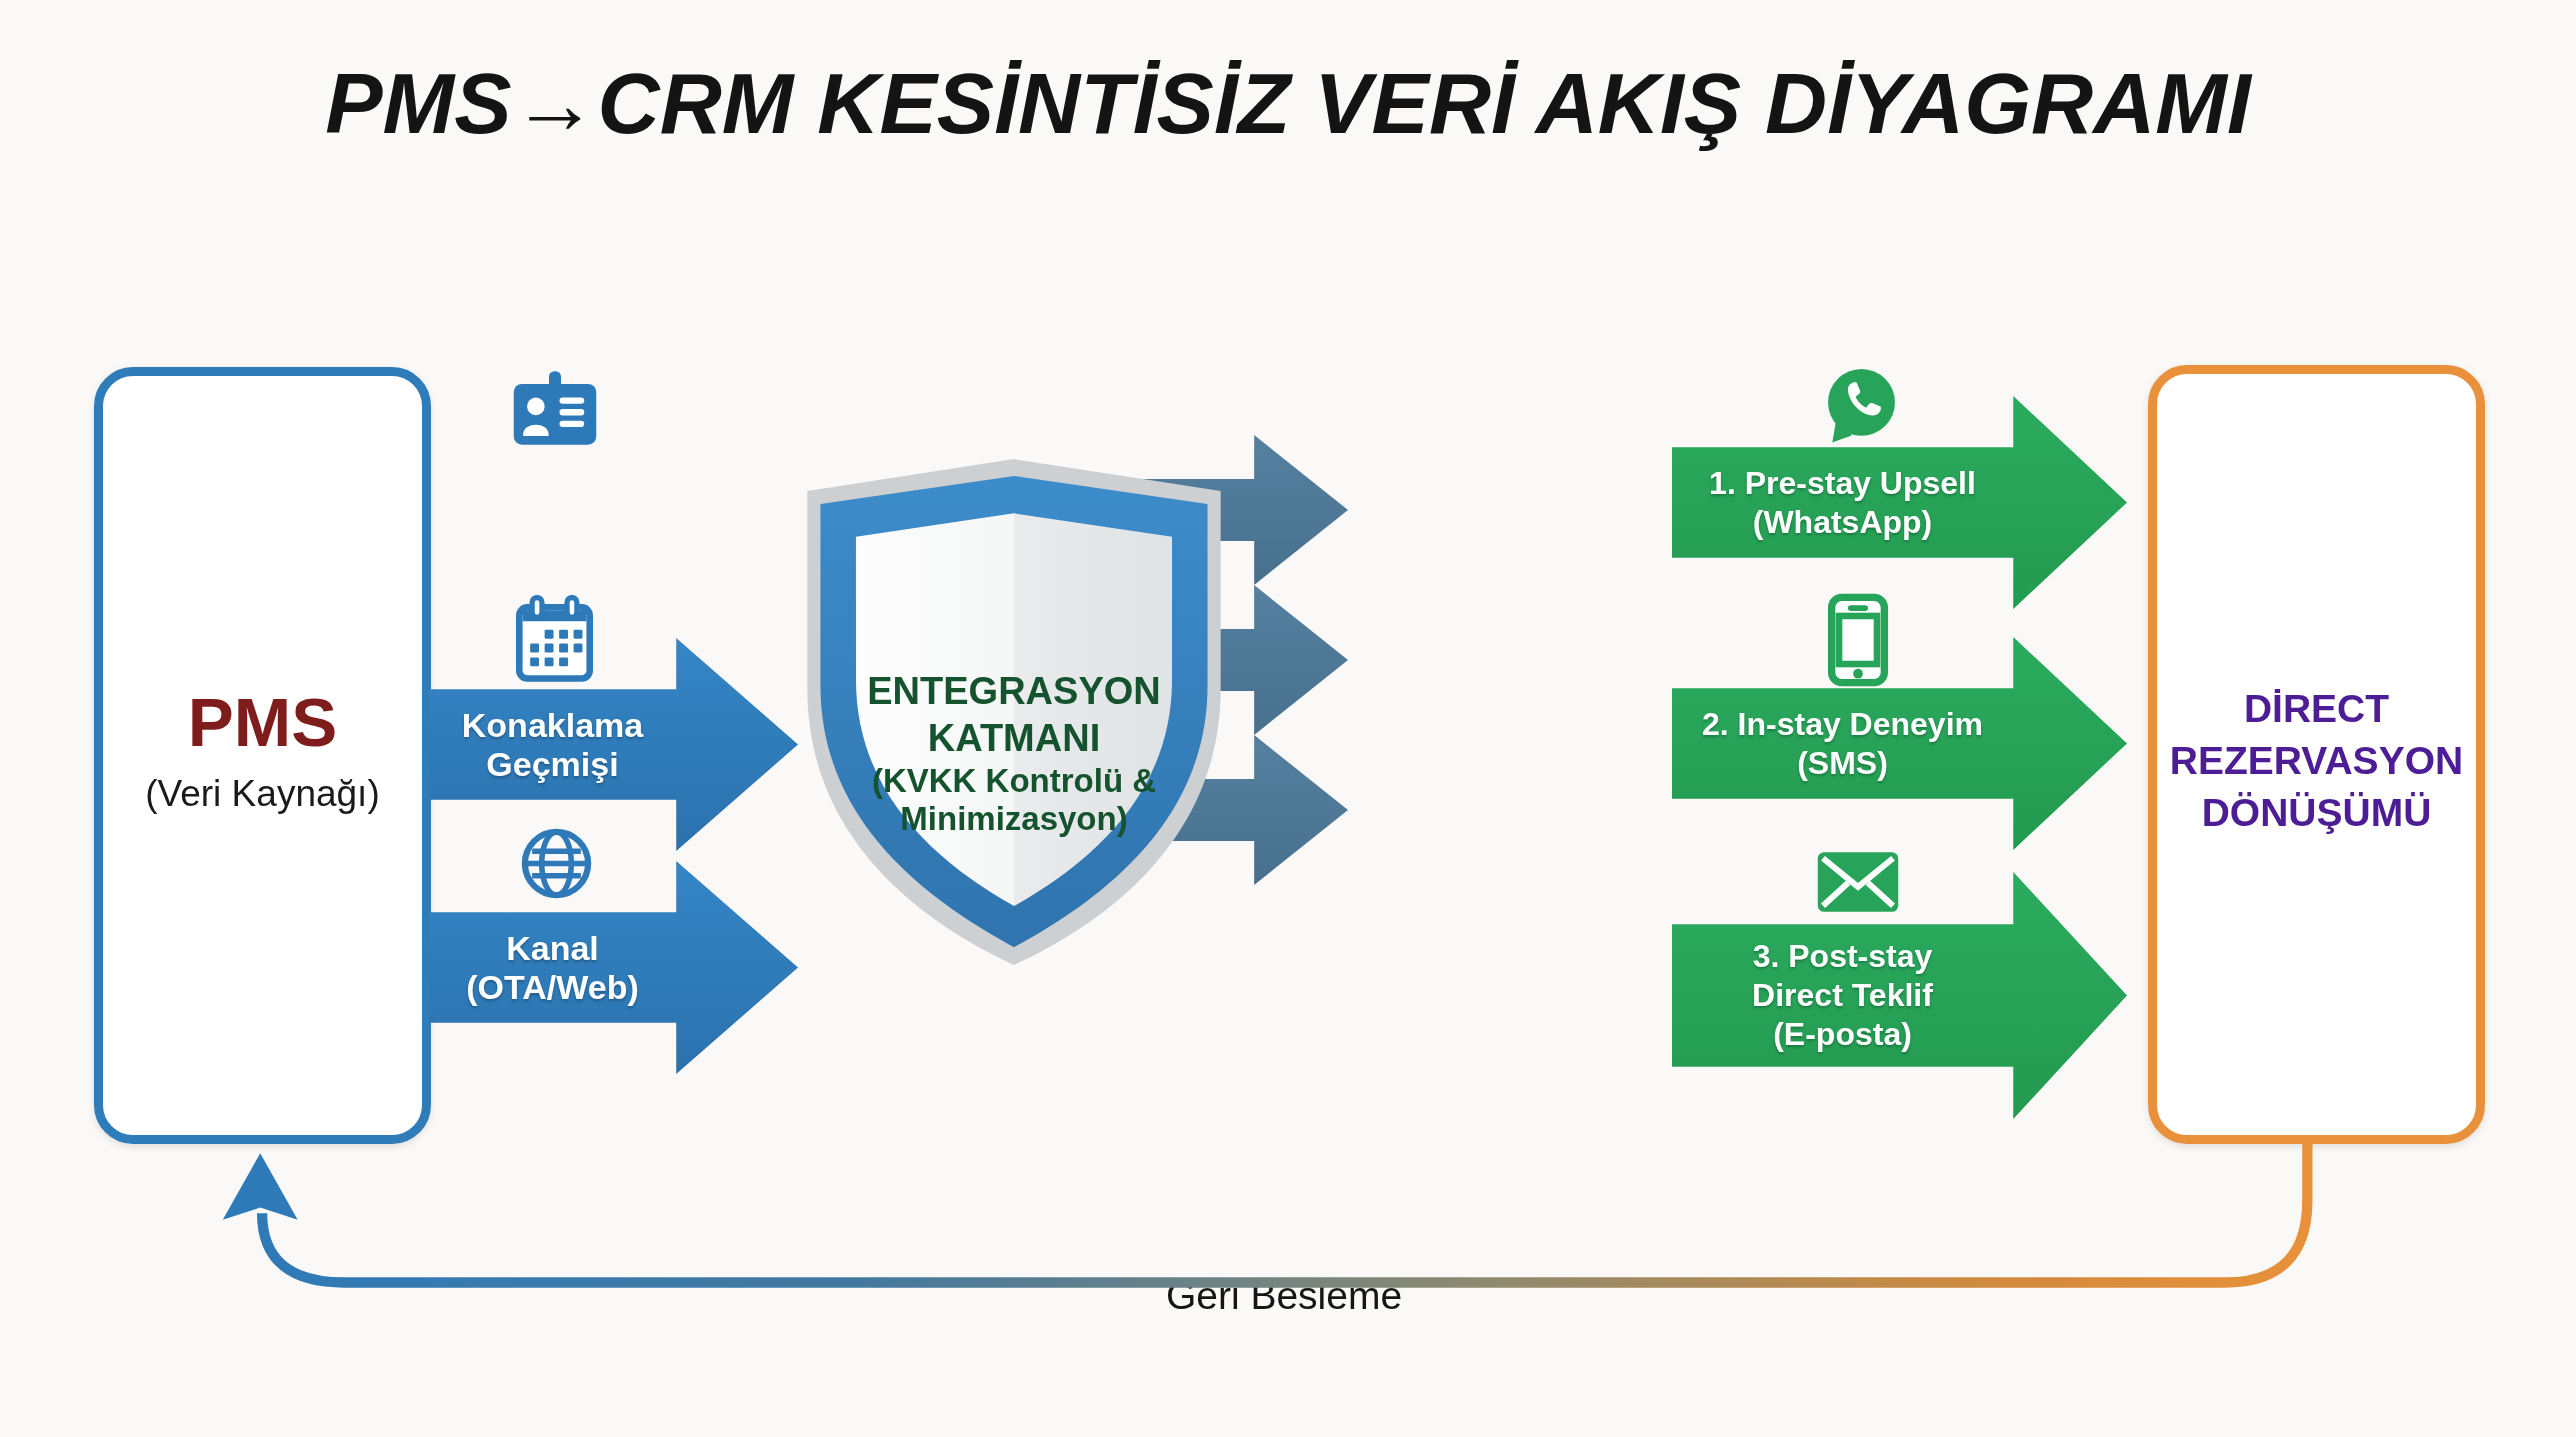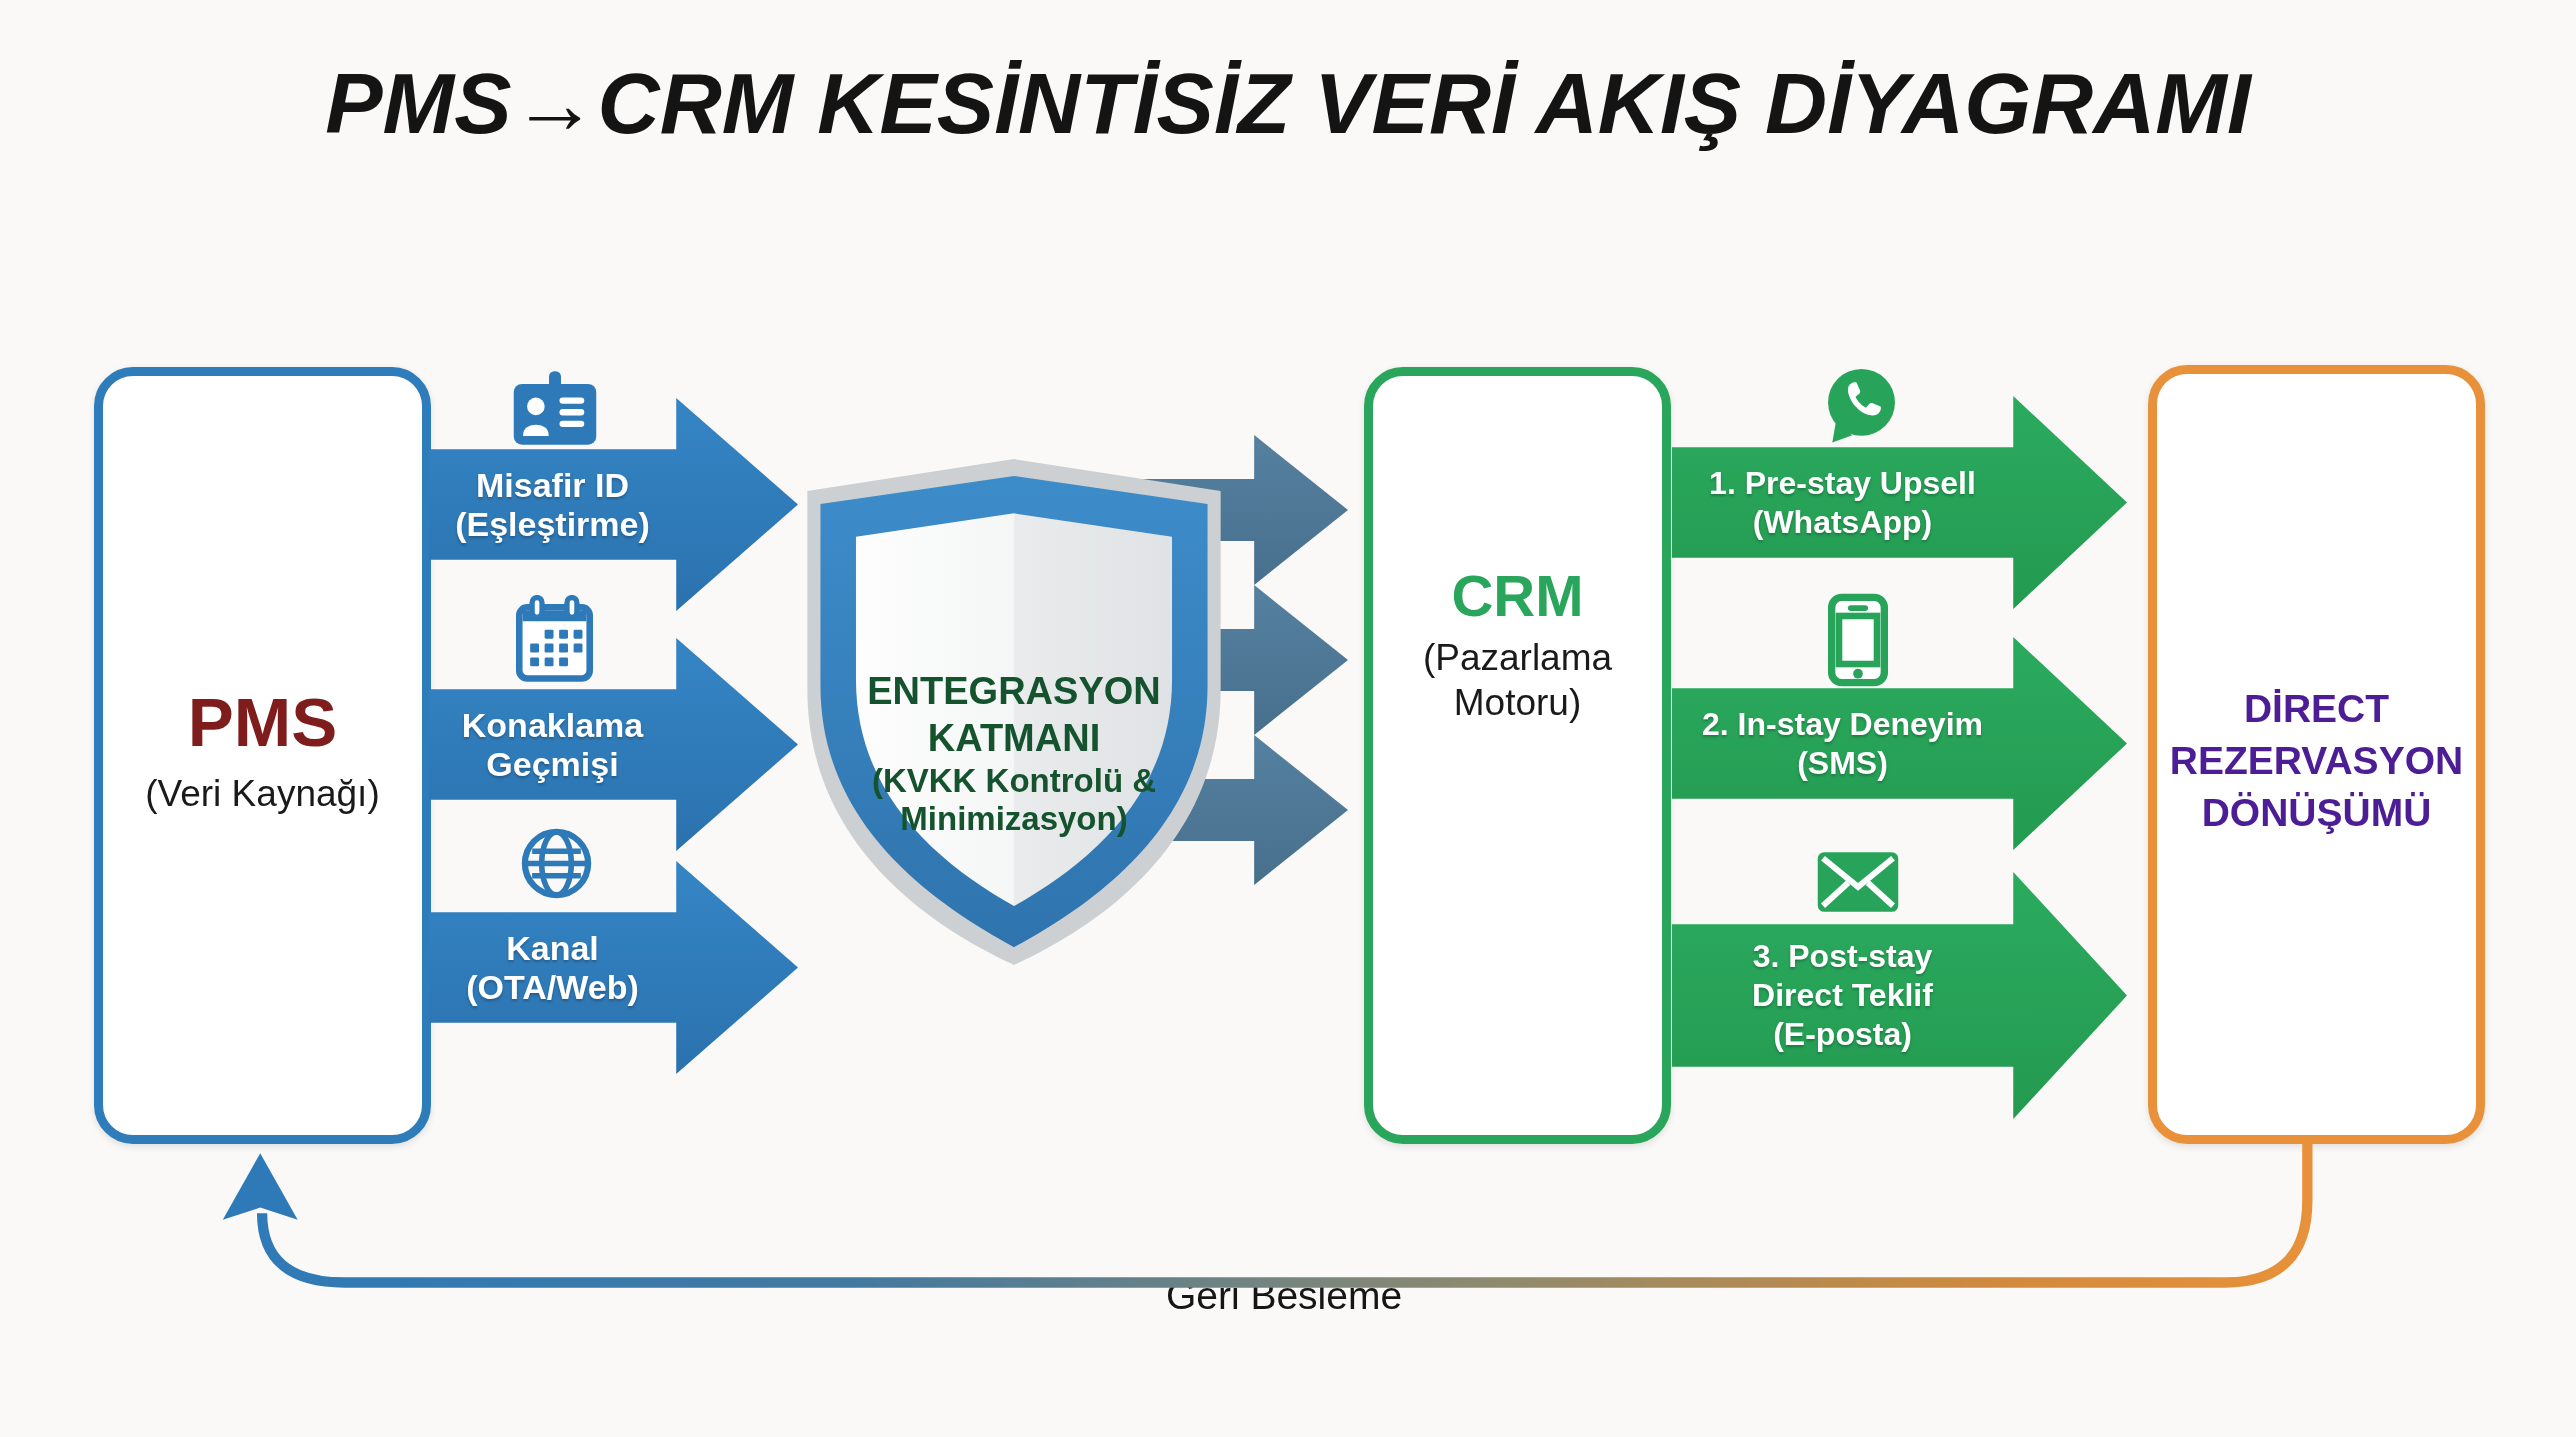--- a/index.html
+++ b/index.html
@@ -94,26 +94,20 @@
 
   <div class="title">PMS→CRM KESİNTİSİZ VERİ AKIŞ DİYAGRAMI</div>
 
   <div class="box box-pms">
     <div class="pms-text">
       <div class="pms-title">PMS</div>
       <div class="pms-sub">(Veri Kaynağı)</div>
     </div>
   </div>
 
-  <div class="arrow arrow-blue ab1">
-    <div class="arrow-label">
-      <span>Misafir ID</span>
-      <span>(Eşleştirme)</span>
-    </div>
-  </div>
   <div class="arrow arrow-blue ab3">
     <div class="arrow-label">
       <span>Kanal</span>
       <span>(OTA/Web)</span>
     </div>
   </div>
   <div class="arrow arrow-blue ab2">
     <div class="arrow-label">
       <span>Konaklama</span>
       <span>Geçmişi</span>
@@ -178,29 +172,20 @@
     <path d="M231,22 L438,52 L438,246 C438,380 342,466 231,526 C120,466 24,380 24,246 L24,52 Z" fill="url(#shblue)"></path>
     <path d="M231,62 L400,87 L400,240 C400,360 316,434 231,482 C146,434 62,360 62,240 L62,87 Z" fill="url(#shinner)"></path>
   </svg>
   <div class="shield-text">
     <div class="shield-l12">ENTEGRASYON</div>
     <div class="shield-l12">KATMANI</div>
     <div class="shield-l34">(KVKK Kontrolü &amp;</div>
     <div class="shield-l34">Minimizasyon)</div>
   </div>
 
-  <div class="box box-crm">
-    <div class="crm-text">
-      <div class="crm-title">CRM</div>
-      <div class="crm-sub">
-        <div>(Pazarlama</div>
-        <div>Motoru)</div>
-      </div>
-    </div>
-  </div>
 
   <div class="arrow arrow-green ag1">
     <div class="arrow-label">
       <span>1. Pre-stay Upsell</span>
       <span>(WhatsApp)</span>
     </div>
   </div>
   <div class="arrow arrow-green ag2">
     <div class="arrow-label">
       <span>2. In-stay Deneyim</span>

